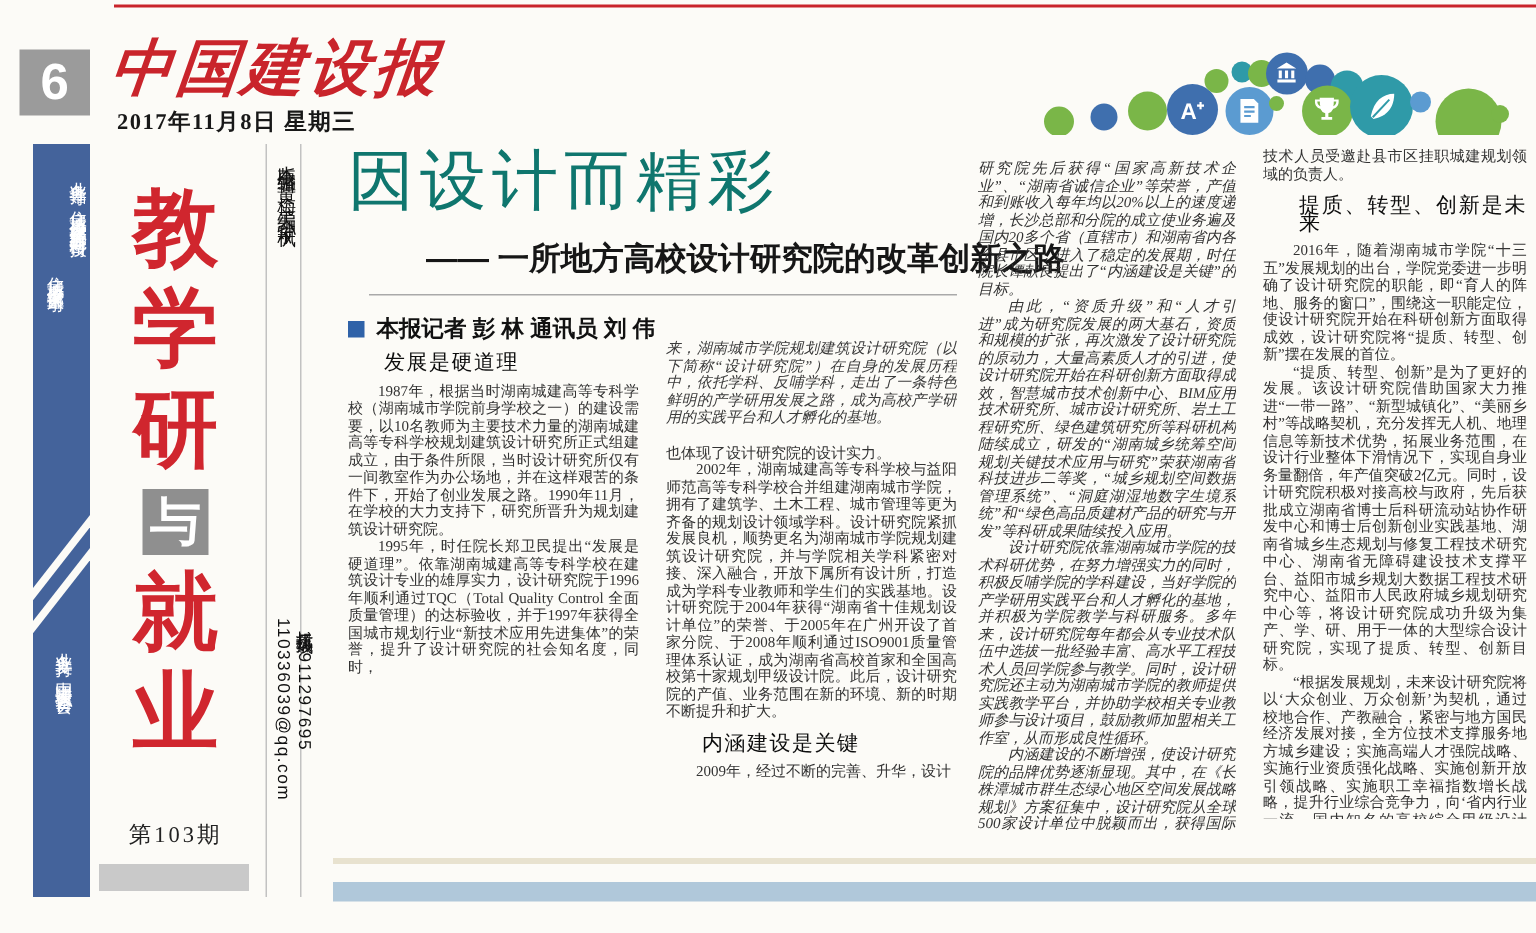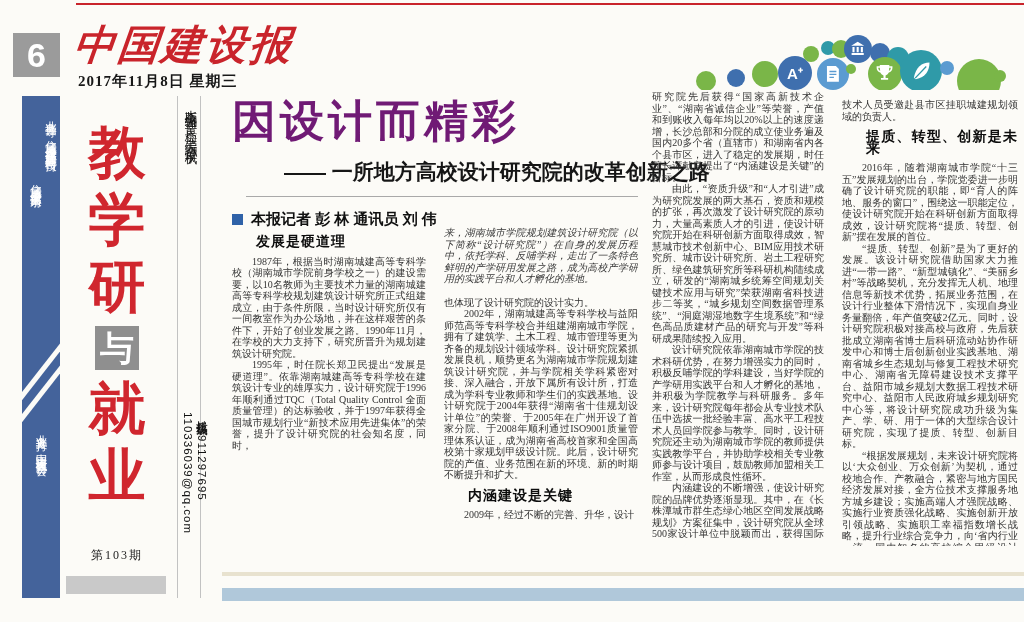--- a/index.html
+++ b/index.html
@@ -33,58 +33,58 @@
   .stripe { position:absolute; left:-18px; width:76px; height:5px; background:#fcfbf7; transform:rotate(-52deg); }
   .stripe.s1 { top:272px; } .stripe.s2 { top:294px; }
   .v-support { position:absolute; top:330px; left:50%; transform:translateX(-50%); height:160px; }
   
   .masthead { position:absolute; left:62px; top:122px; width:110px; display:flex; flex-direction:column;
     align-items:center; gap:5px; }
   .mh-char { font-size:57px; line-height:62px; font-weight:bold; color:#d0262e;
     font-family:"Liberation Serif", serif; }
   .mh-char.boxed { font-size:34px; width:44px; height:44px; line-height:44px; background:#8f8f8f;
     color:#fff; text-align:center; margin:3px 0; font-family:"Liberation Sans", sans-serif; }
-  .issue-num { position:absolute; left:62px; top:547px; width:110px; text-align:center; font-size:12px;
+  .issue-num { position:absolute; left:62px; top:547px; width:110px; text-align:center; font-size:15px;
     color:#222; letter-spacing:2px; }
   .issue-bar { position:absolute; left:66px; top:576px; width:100px; height:18px; background:#c9c9c9; }
   
   .rail-line { position:absolute; top:96px; width:1px; height:502px; background:#c2c2c2; }
   .rail-line.rl1 { left:177px; } .rail-line.rl2 { left:200px; }
   .rail-text { position:absolute; writing-mode:vertical-rl; font-size:12.5px; color:#111;
     letter-spacing:2px; font-family:"Liberation Sans", sans-serif; left:182px; }
   .rail-editors { top:100px; height:300px; }
   .rail-hotline { top:412px; height:190px; font-size:11.5px; letter-spacing:1px; }
   
   .decor-circles { position:absolute; left:688px; top:34px; width:336px; height:56px; overflow:hidden; }
   .circle { position:absolute; border-radius:50%; display:flex; align-items:center; justify-content:center; }
   .circle svg { width:62%; height:62%; }
   .circle .ca { color:#fff; font-family:"Liberation Sans", sans-serif; font-weight:bold; font-size:15px; }
   
   .headline { position:absolute; left:232px; top:96px; width:406px; }
-  .headline h1 { font-size:44px; line-height:50px; font-weight:700; color:#701a75; letter-spacing:4px;
+  .headline h1 { font-size:44px; line-height:50px; font-weight:400; color:#0f766e; letter-spacing:4px;
     font-family:"Liberation Sans", sans-serif; }
   .headline .sub { margin:12px 0 0 52px; font-size:21px; font-weight:bold; color:#161616;
     font-family:"Liberation Sans", sans-serif; white-space:nowrap; }
   .headline .rule { margin:10px 0 0 14px; height:1px; background:#a9a9a9; }
   .byline { margin-top:13px; text-align:left; font-size:15px; font-weight:bold; color:#111;
     font-family:"Liberation Sans", sans-serif; padding-right:2px; }
   .bsq { display:inline-block; width:11px; height:11px; background:#2f62a8; margin-right:8px;
     vertical-align:-1px; }
   
   .col { position:absolute; overflow:hidden; font-size:10px; line-height:11.5px; text-align:justify;
     color:#333; }
   .col.c1 { left:232px; top:227px; width:194px; height:319px; }
   .col.c2 { left:444px; top:227px; width:194px; height:319px; }
-  .col.c3 { left:652px; top:91px;  width:172px; height:447px; }
+  .col.c3 { left:652px; top:107px;  width:172px; height:447px;font-style:italic; }
   .col.c4 { left:842px; top:99px;  width:176px; height:447px; }
   .lead { font-style:italic; color:#3a3a3a; margin-bottom:12px; }
   .lead.ind { text-indent:2em; }
   .para { text-indent:2em; }
   .cont { text-indent:0; }
-  .subhead { font-family:"Liberation Sans", sans-serif; font-size:14px; font-weight:bold; color:#0d0d0d;
+  .subhead { font-family:"Liberation Sans", sans-serif; font-size:14px; font-weight:normal; color:#0d0d0d;
     margin:9px 0 8px 24px; letter-spacing:1px; }
   
   .rule-beige { position:absolute; left:222px; top:572px; width:802px; height:4px; background:#e8e2cf; }
   .bar-blue  { position:absolute; left:222px; top:588px; width:802px; height:13px; background:#b0c8da; }
 </style>
 </head>
 <body>
 
 <div class="page">
 

